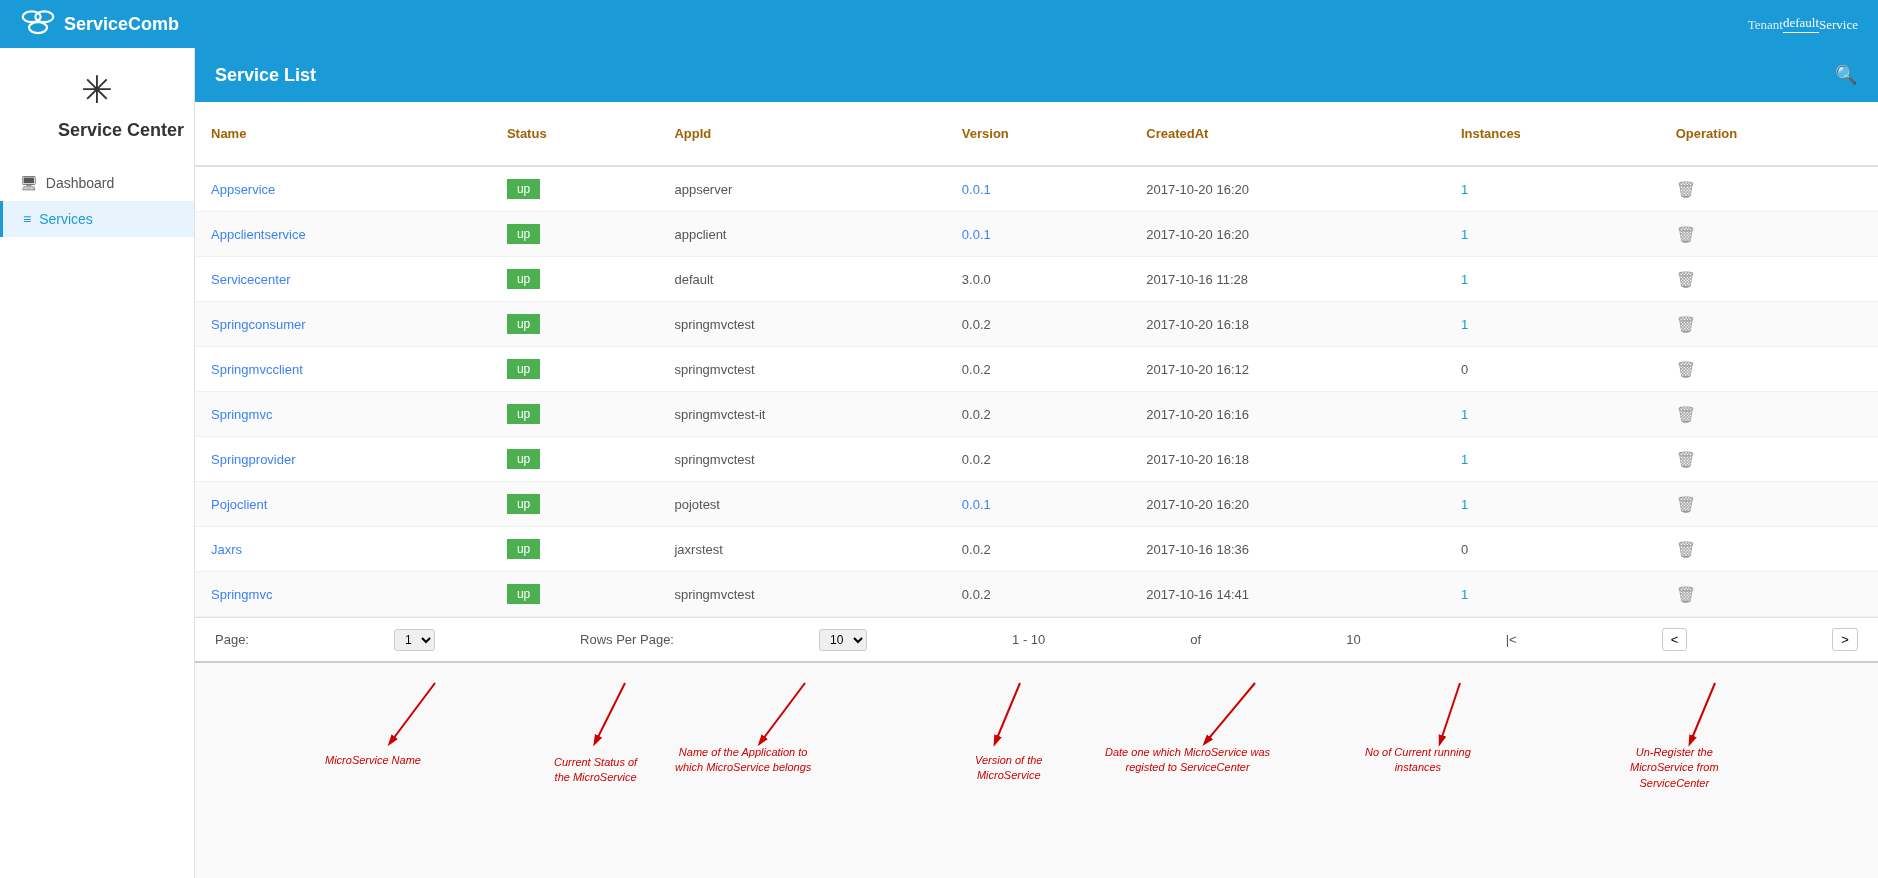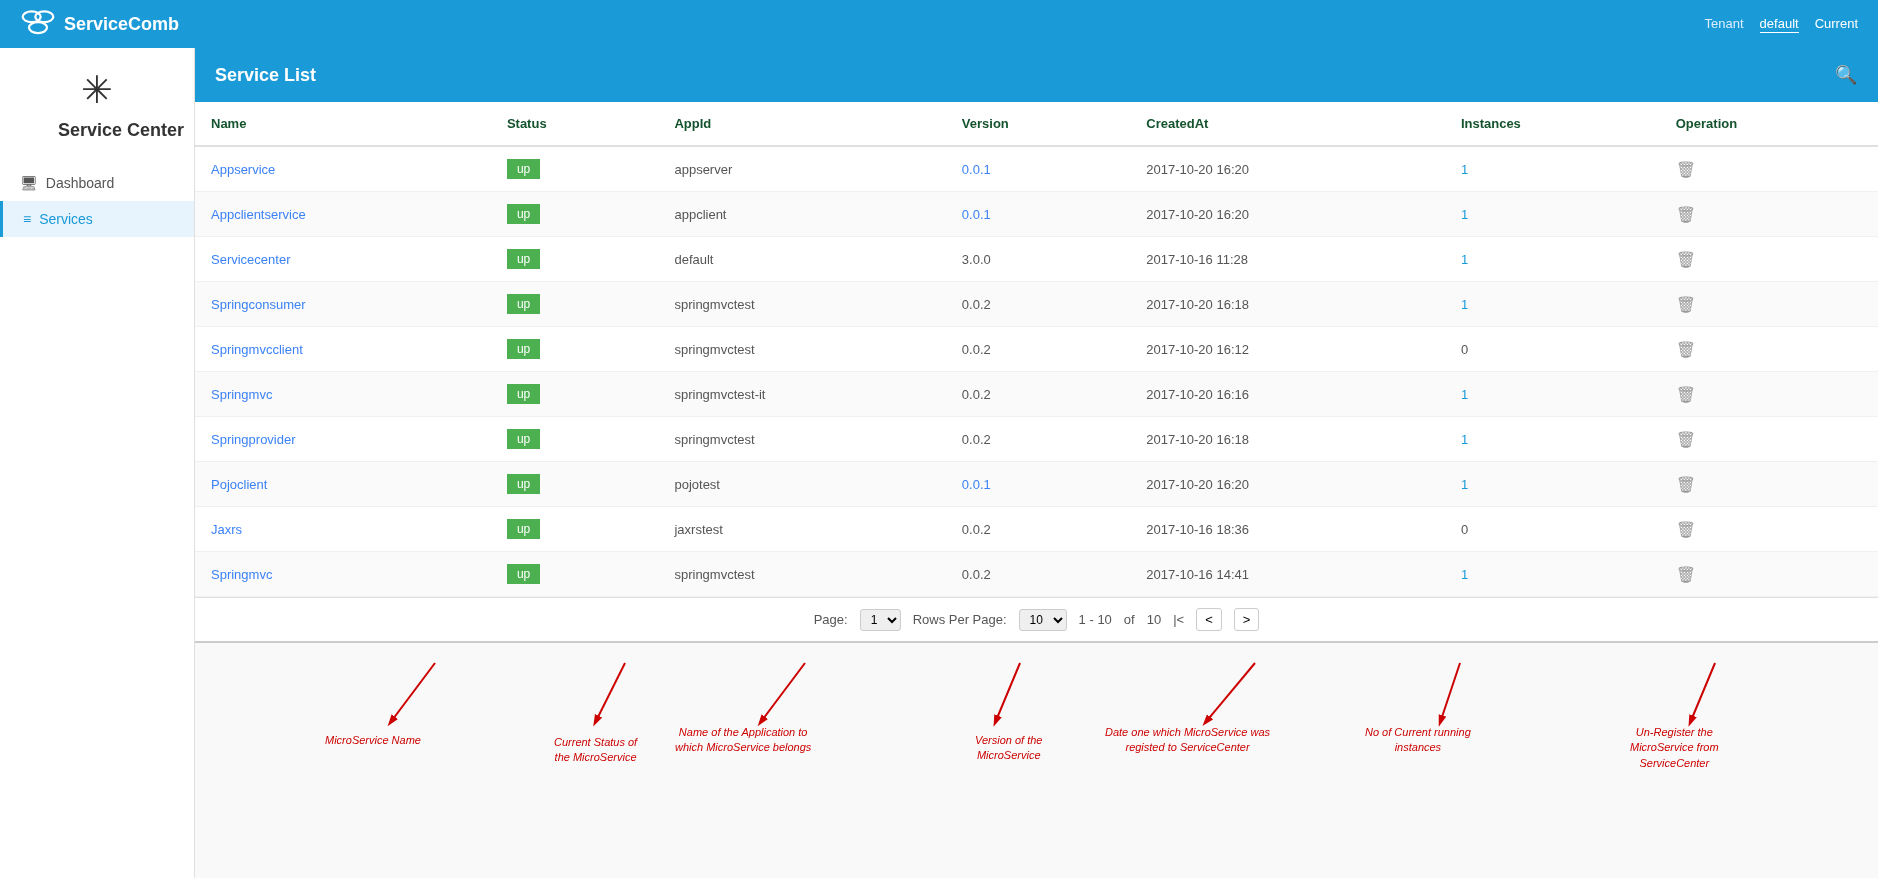--- a/index.html
+++ b/index.html
@@ -22,23 +22,24 @@
       font-weight: bold;
       color: white;
       flex: 1;
     }
     .navbar-brand .logo-icon {
       width: 36px;
       height: 36px;
     }
     .navbar-right {
       display: flex;
-      align-items: flex-start;
-      gap: 16px;
+      align-items: flex-end;
+      gap: 0;
       font-size: 13px;
+      font-family: Liberation Serif, serif;
     }
     .navbar-right .tenant-label { color: #ddeeff; }
     .navbar-right .tenant-value {
       color: white;
       border-bottom: 1px solid white;
       padding-bottom: 1px;
     }
     .navbar-right .lang { color: white; }
 
     
@@ -116,24 +117,24 @@
 
     table {
       width: 100%;
       border-collapse: collapse;
     }
     thead tr {
       background: white;
       border-bottom: 2px solid #e0e0e0;
     }
     thead th {
-      padding: 14px 16px;
+      padding: 24px 16px;
       text-align: left;
       font-weight: bold;
-      color: #14532d;
+      color: #a16207;
       font-size: 13px;
     }
     tbody tr {
       border-bottom: 1px solid #f0f0f0;
       background: white;
     }
     tbody tr:nth-child(even) { background: #fafafa; }
     tbody td {
       padding: 12px 16px;
       font-size: 13px;
@@ -161,21 +162,21 @@
       cursor: pointer;
       font-size: 16px;
     }
 
     
     .pagination-bar {
       background: white;
       border-top: 1px solid #e0e0e0;
       padding: 10px 20px;
       display: flex;
-      justify-content: center;
+      justify-content: space-between;
       align-items: center;
       gap: 12px;
       font-size: 13px;
       color: #555;
     }
     .pagination-bar select {
       border: 1px solid #ccc;
       border-radius: 3px;
       padding: 2px 6px;
       font-size: 12px;
@@ -231,21 +232,21 @@
     <svg class="logo-icon" viewBox="0 0 40 36" fill="none" xmlns="http://www.w3.org/2000/svg">
       <ellipse cx="13" cy="10" rx="10" ry="6" fill="none" stroke="white" stroke-width="2.5"></ellipse>
       <ellipse cx="27" cy="10" rx="10" ry="6" fill="none" stroke="white" stroke-width="2.5"></ellipse>
       <ellipse cx="20" cy="22" rx="10" ry="6" fill="none" stroke="white" stroke-width="2.5"></ellipse>
     </svg>
     <span>ServiceComb</span>
   </div>
   <div class="navbar-right">
     <span class="tenant-label">Tenant</span>
     <span class="tenant-value">default</span>
-    <span class="lang">Current</span>
+    <span class="lang">Service</span>
   </div>
 </div>
 
 <div class="layout">
 
   <div class="sidebar">
     <div class="sidebar-logo">✳</div>
     <div class="sidebar-title">Service Center</div>
     <nav class="sidebar-nav">
       <div class="sidebar-item">

